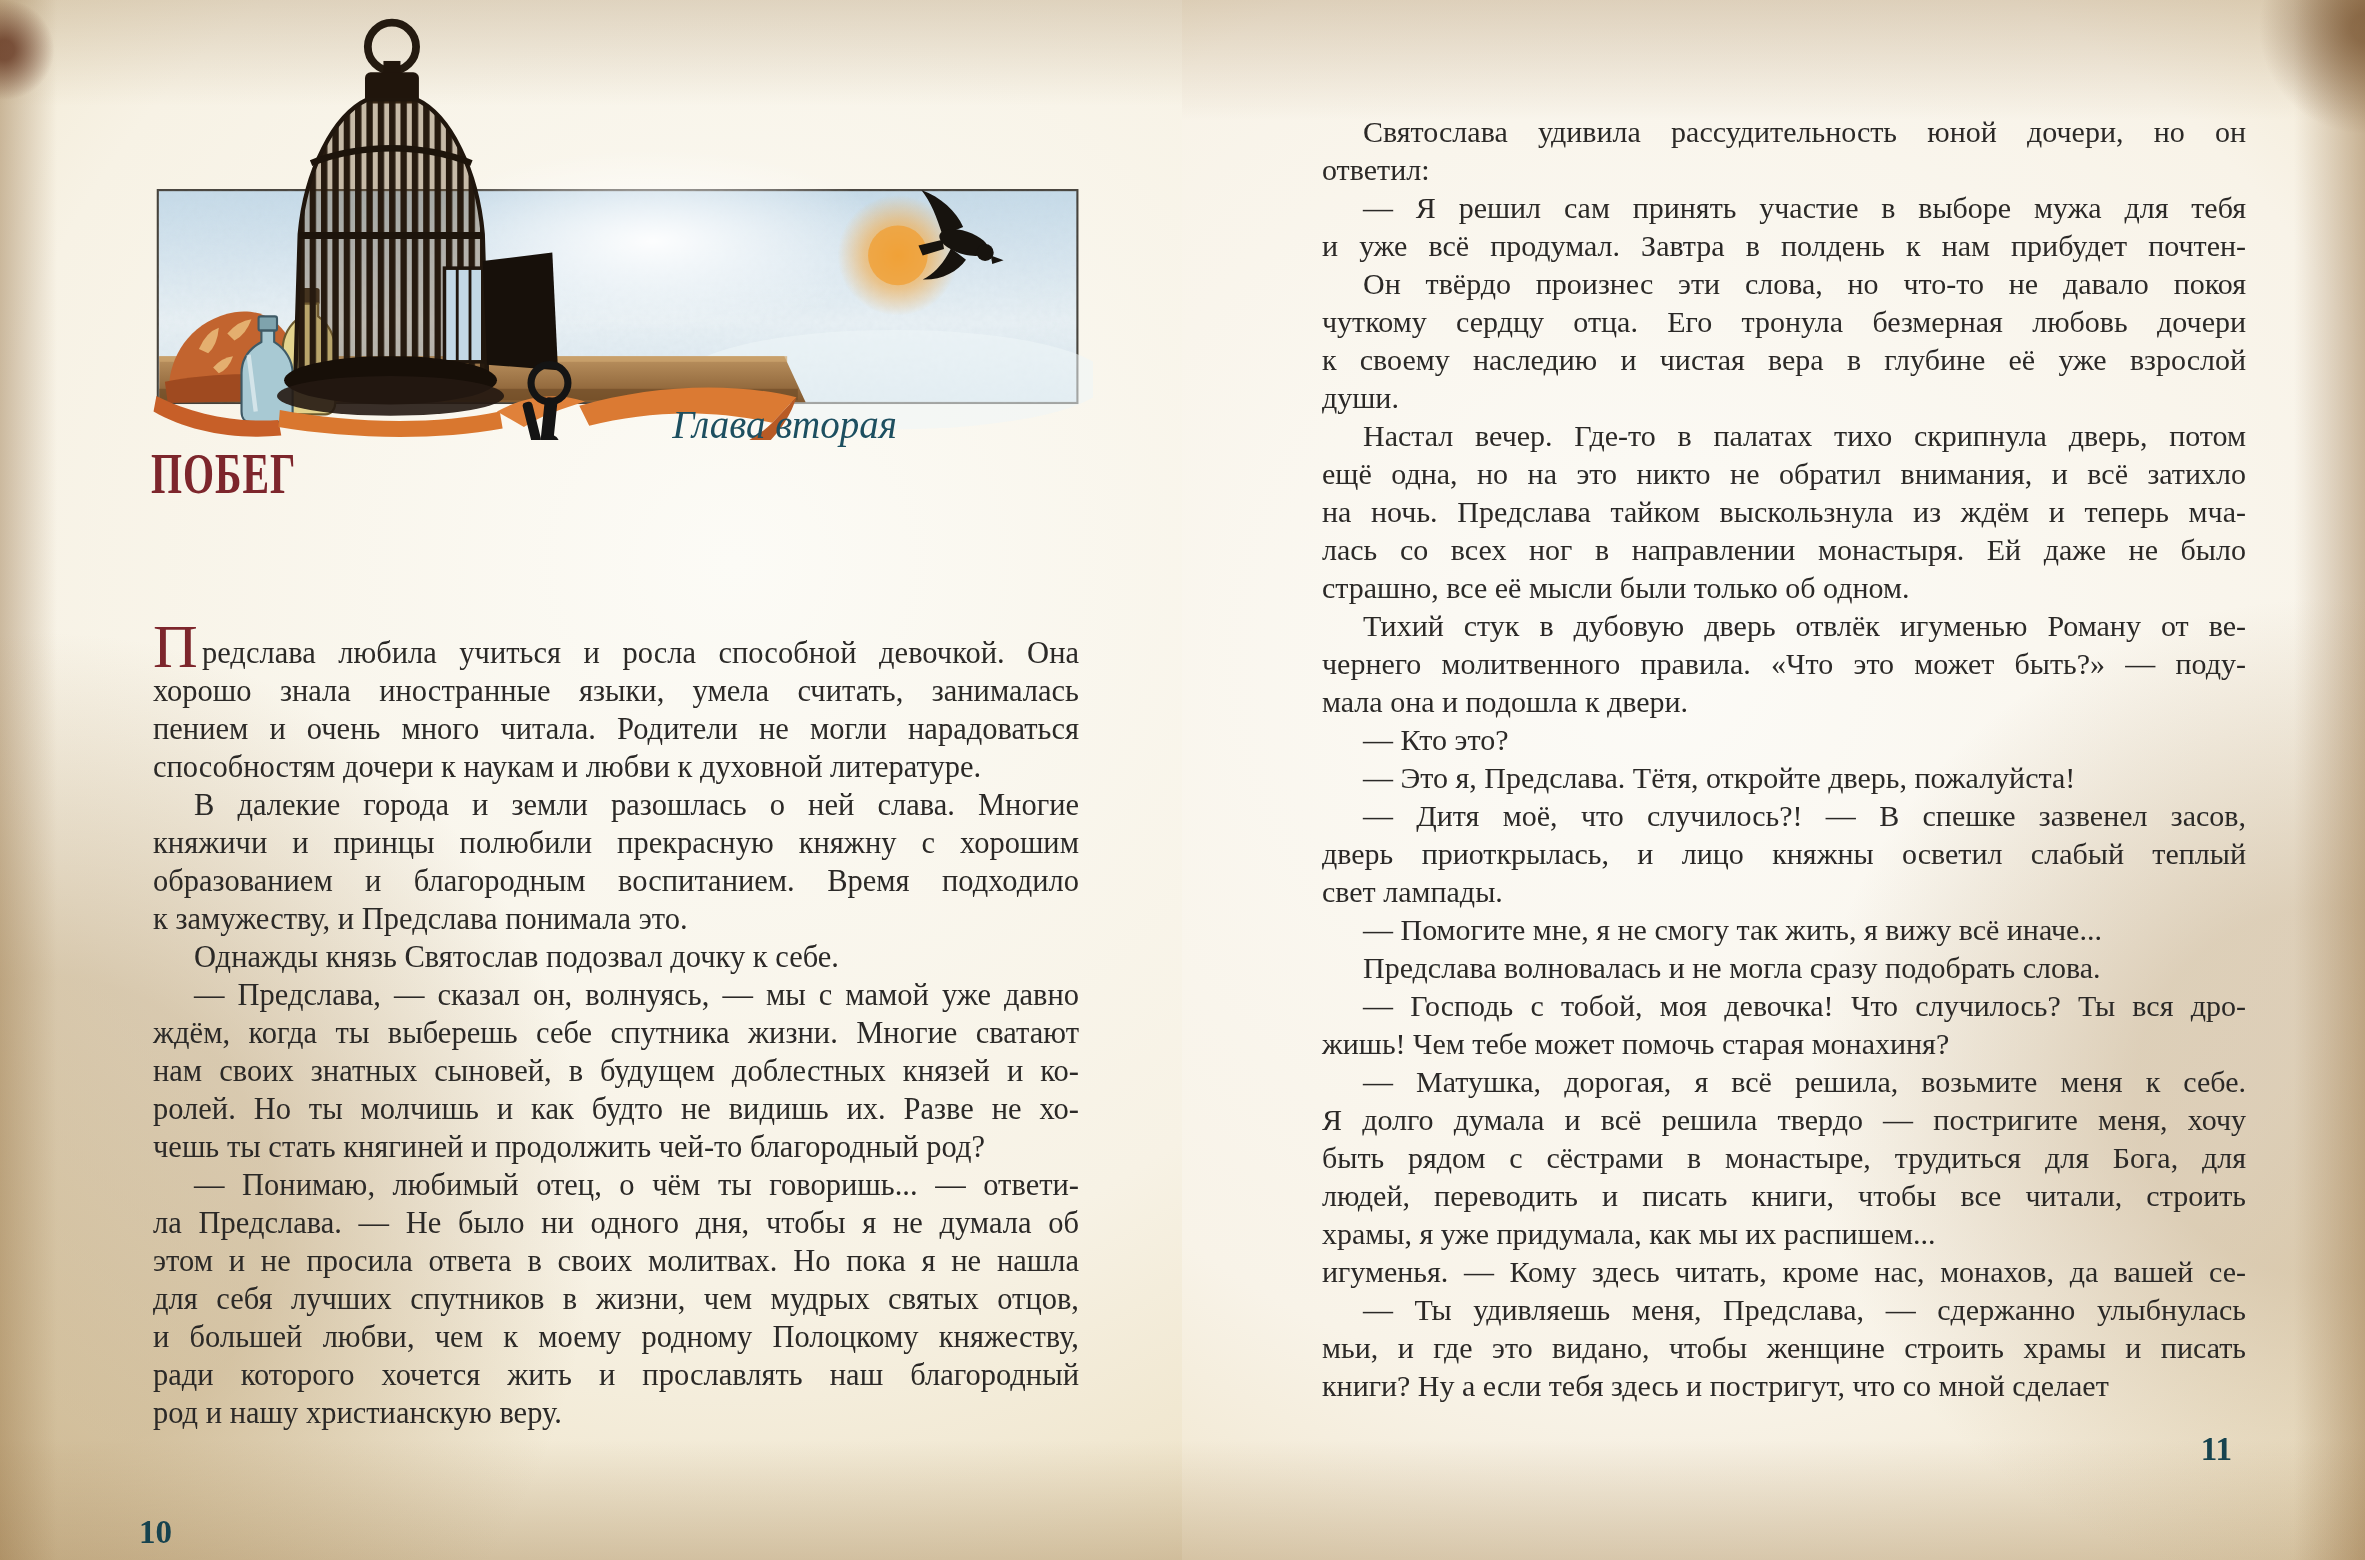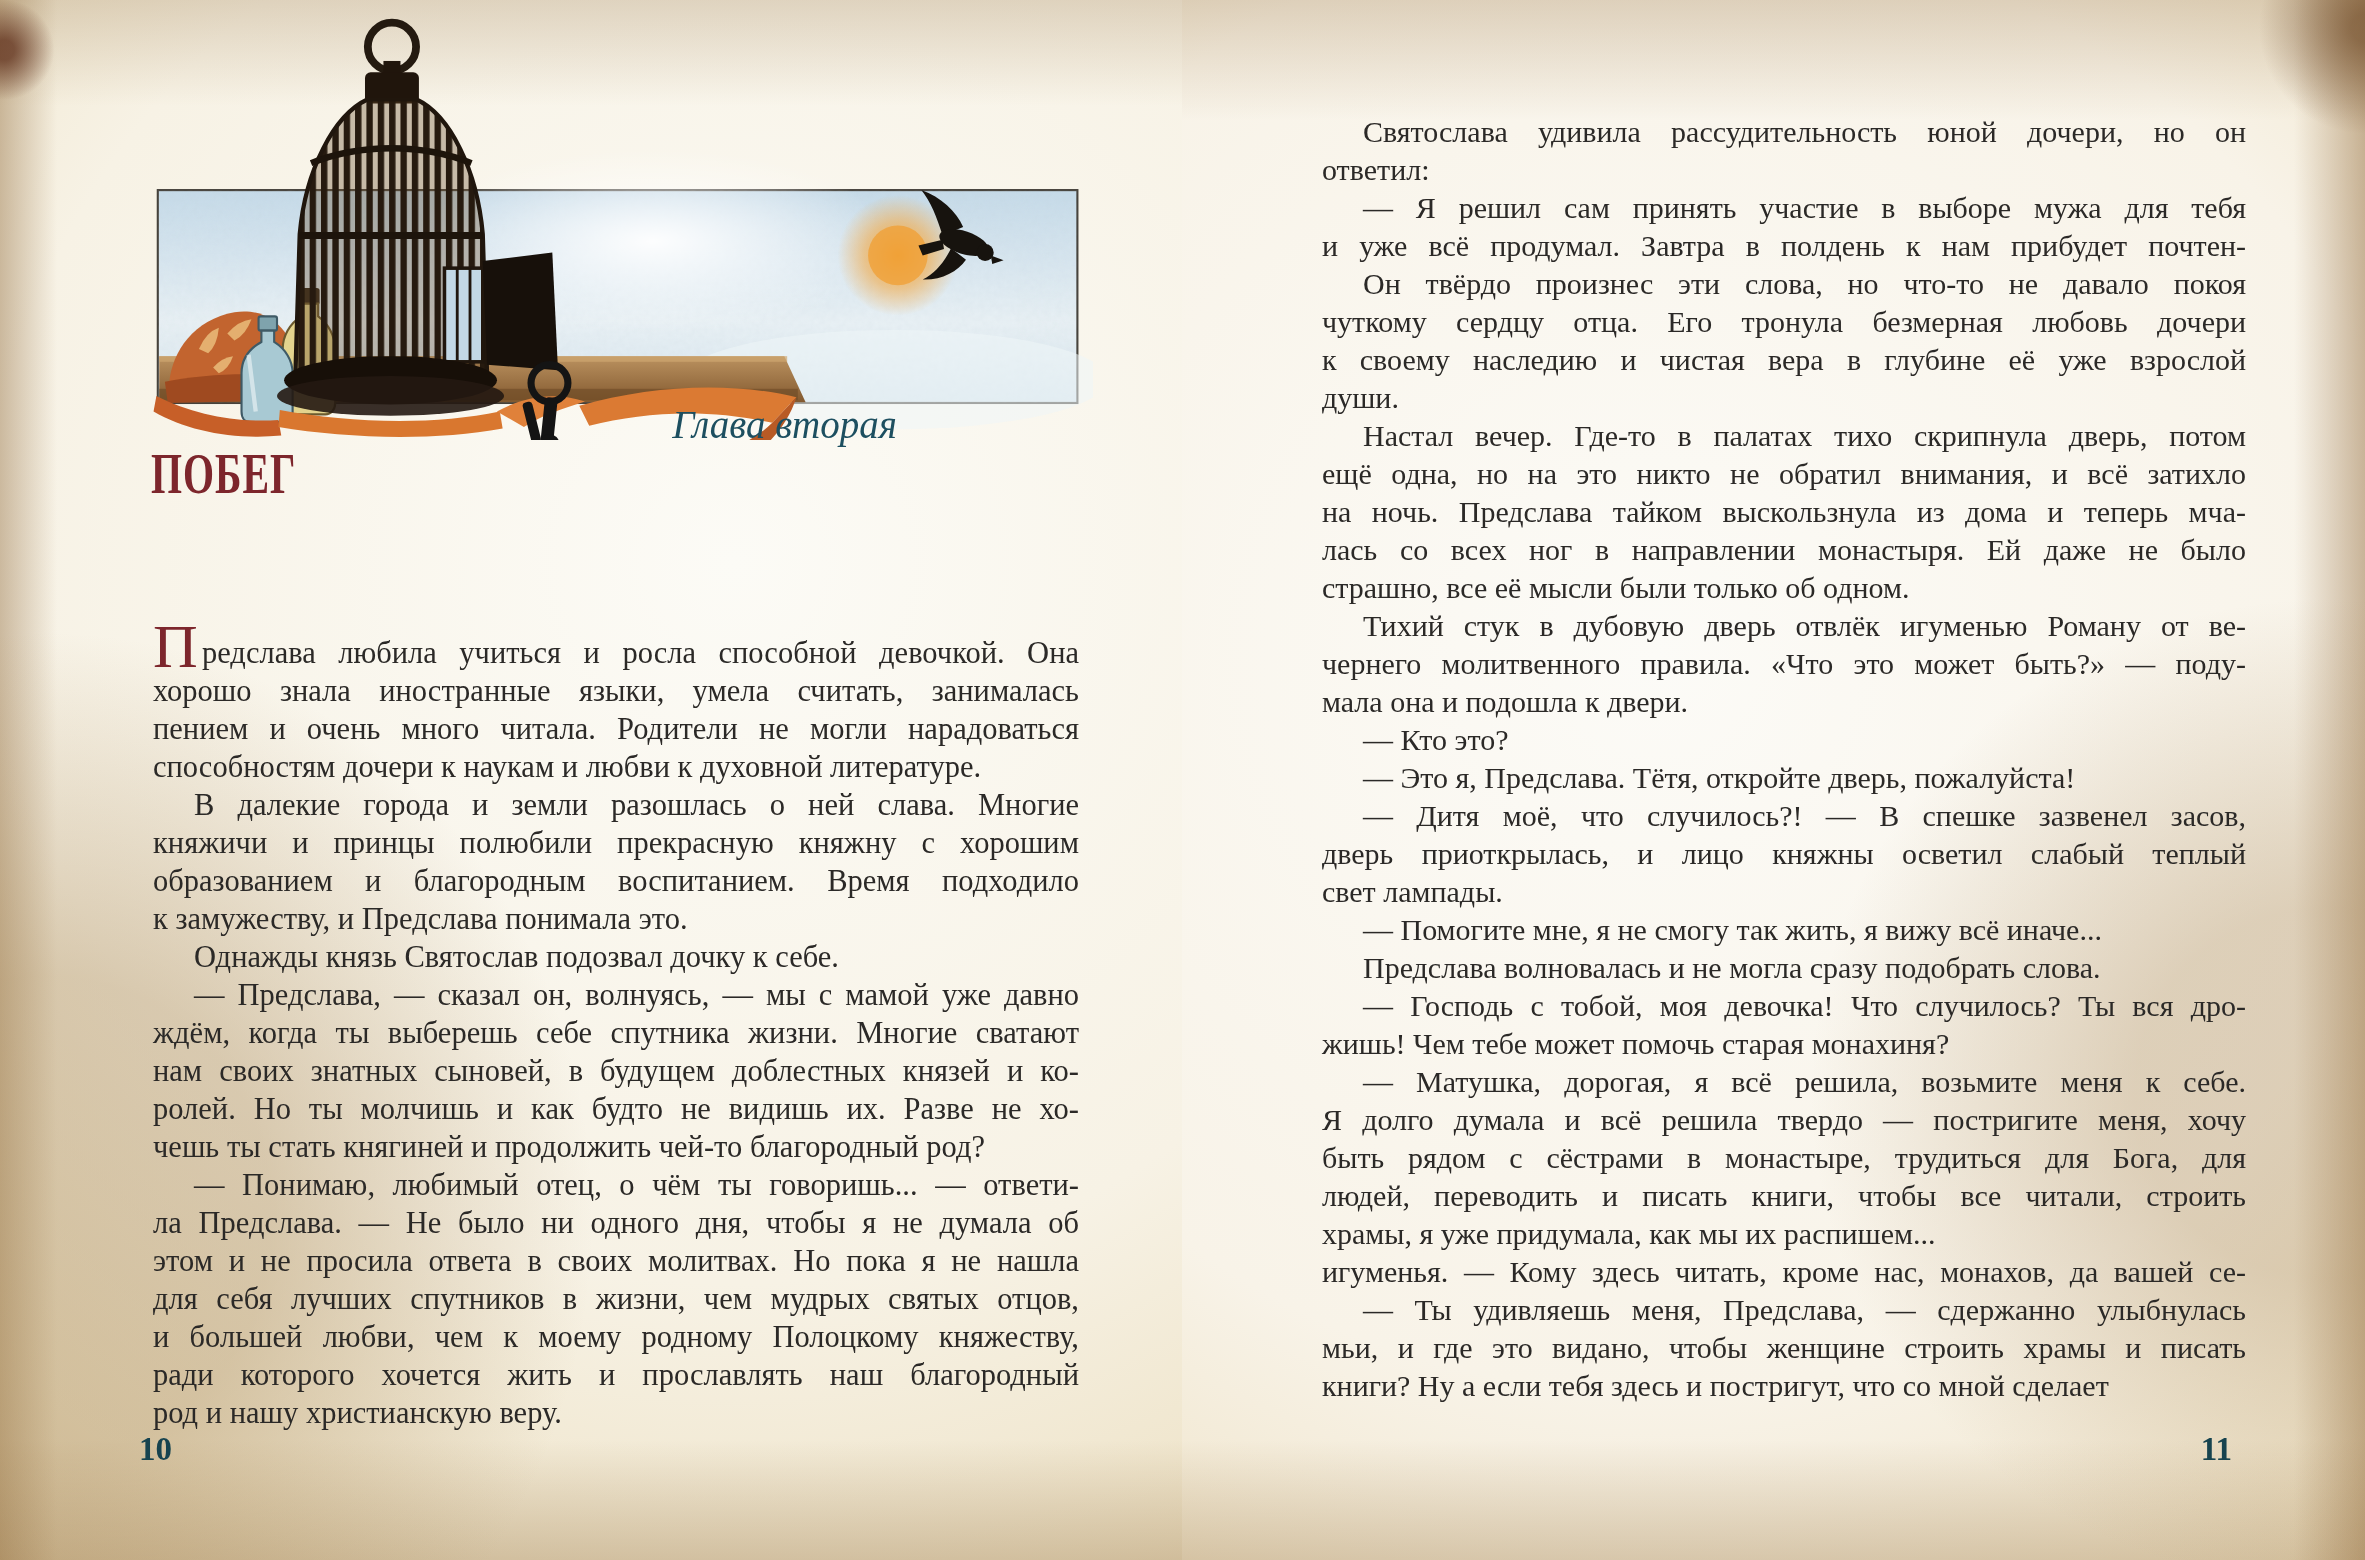--- a/index.html
+++ b/index.html
@@ -37,21 +37,21 @@
   .left-body{left:153px;top:623px;width:926px;font-size:30.5px;line-height:38px;}
   .right-body{left:140px;top:113px;width:924px;font-size:30px;line-height:38px;}
   .para{margin:0;}
   .line{text-align:justify;text-align-last:justify;}
   .line.last{text-align-last:auto;}
   .line.indent{text-indent:41px;}
   .dropcap{color:#7d262c;font-size:62px;line-height:38px;position:relative;top:3.5px;
     margin-right:2.8px;letter-spacing:1.4px;}
 
   .pagenum{position:absolute;font-size:33px;line-height:33px;color:#16434f;font-weight:700;}
-  .pagenum.left-num{left:139px;top:1433px;}
+  .pagenum.left-num{left:139px;top:1516px;}
   .pagenum.right-num{right:133px;top:1433px;}
 </style>
 </head>
 <body>
 
 <div class="spread">
 
   <div class="page left">
 
     <svg class="illustration" viewBox="0 0 1360 600" xmlns="http://www.w3.org/2000/svg">
@@ -222,21 +222,21 @@
         </div>
         <div class="para">
           <div class="line indent">Он твёрдо произнес эти слова, но что-то не давало покоя</div>
           <div class="line">чуткому сердцу отца. Его тронула безмерная любовь дочери</div>
           <div class="line">к своему наследию и чистая вера в глубине её уже взрослой</div>
           <div class="line last">души.</div>
         </div>
         <div class="para">
           <div class="line indent">Настал вечер. Где-то в палатах тихо скрипнула дверь, потом</div>
           <div class="line">ещё одна, но на это никто не обратил внимания, и всё затихло</div>
-          <div class="line">на ночь. Предслава тайком выскользнула из дома и теперь мча-</div>
+          <div class="line">на ночь. Предслава тайком выскользнула из ждём и теперь мча-</div>
           <div class="line">лась со всех ног в направлении монастыря. Ей даже не было</div>
           <div class="line last">страшно, все её мысли были только об одном.</div>
         </div>
         <div class="para">
           <div class="line indent">Тихий стук в дубовую дверь отвлёк игуменью Роману от ве-</div>
           <div class="line">чернего молитвенного правила. «Что это может быть?» — поду-</div>
           <div class="line last">мала она и подошла к двери.</div>
         </div>
         <div class="para">
           <div class="line last indent">— Кто это?</div>

